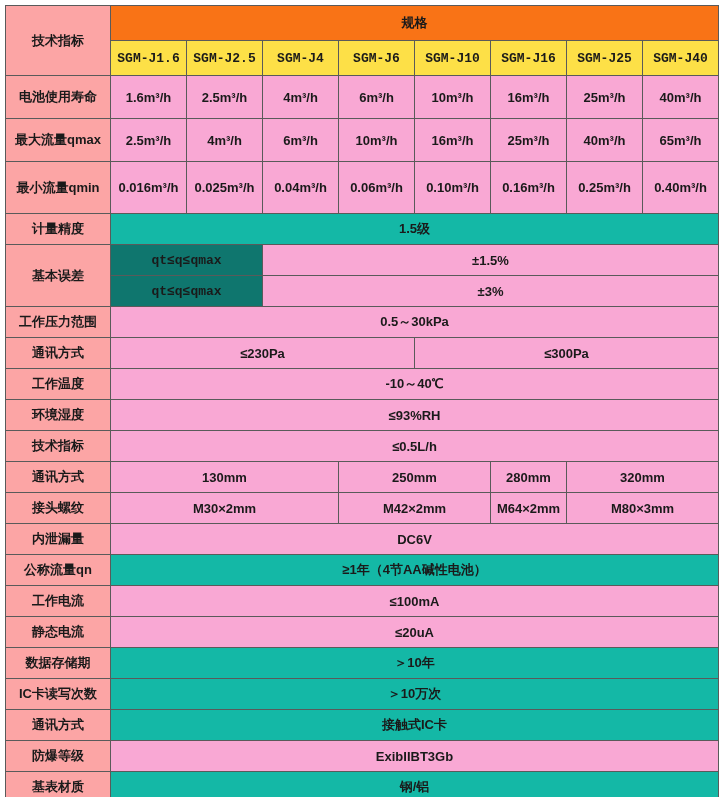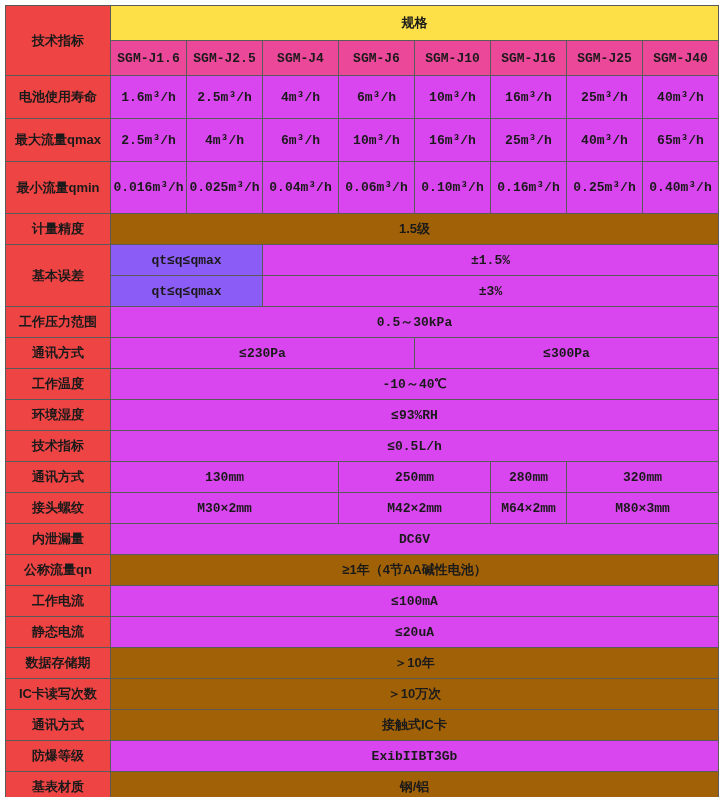--- a/index.html
+++ b/index.html
@@ -25,49 +25,49 @@
     vertical-align: middle;
     font-size: 13px;
     color: #1a1a1a;
     font-weight: bold;
     padding: 2px 1px;
   }
   .hdr {
     background: #dcdcdc;
   }
   .label-cell {
-    background: #ef4444;
+    background: #fca5a5;
     width: 105px;
     font-size: 13.5px;
   }
   .model-cell {
-    background: #ec4899;
+    background: #fde047;
     font-family: "Liberation Mono", monospace;
     font-size: 12.5px;
     font-weight: normal;
   }
   .spec-title {
-    background: #fde047;
+    background: #f97316;
     font-size: 15px;
     margin-left: 45px;
   }
   .val {
-    background: #d946ef;
-    font-family: Liberation Mono, monospace;
+    background: #f9a8d4;
+    font-family: Liberation Sans, sans-serif;
     font-size: 12px;
     font-weight: normal;
   }
   .val-cn {
-    background: #a16207;
+    background: #14b8a6;
     font-family: "Liberation Sans", sans-serif;
     font-size: 13px;
     font-weight: normal;
   }
   .sub-label {
-    background: #8b5cf6;
+    background: #0f766e;
     font-family: "Liberation Mono", monospace;
     font-size: 12px;
     font-weight: normal;
   }
   .r-tall td { height: 38px; }
   .r-med td { height: 30px; }
   .r-small td { height: 26px; }
 </style>
 </head>
 <body>

